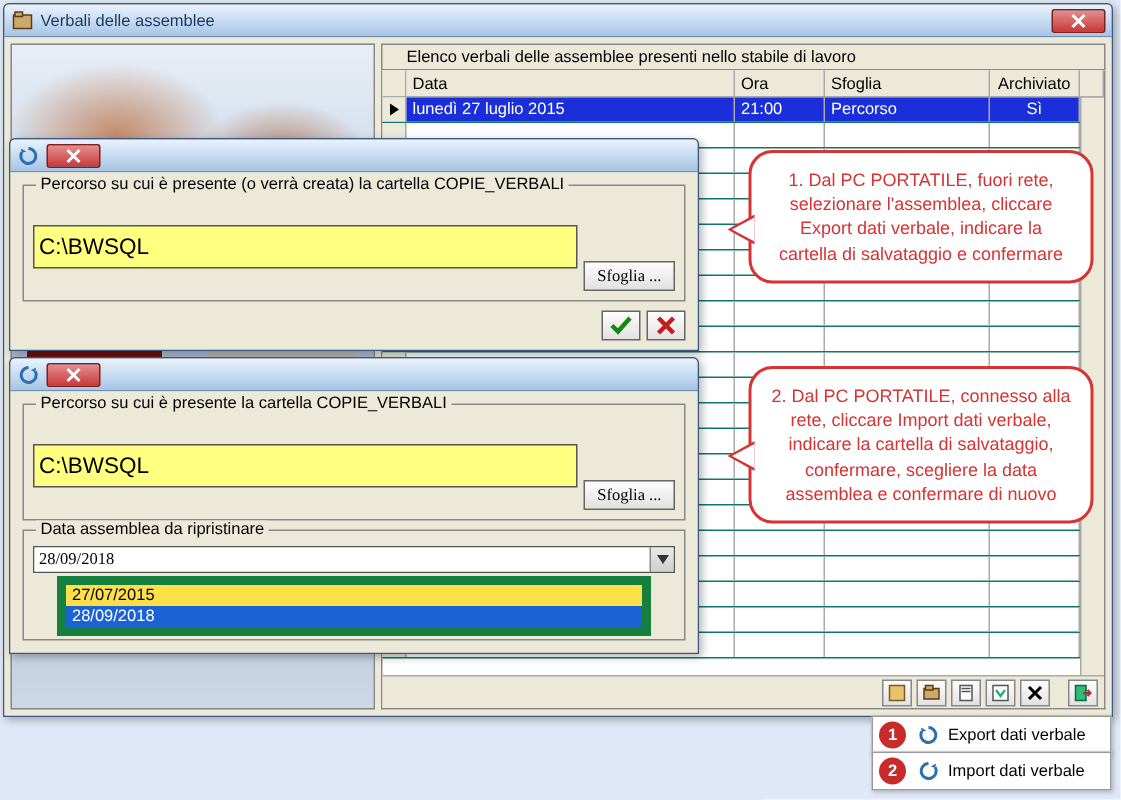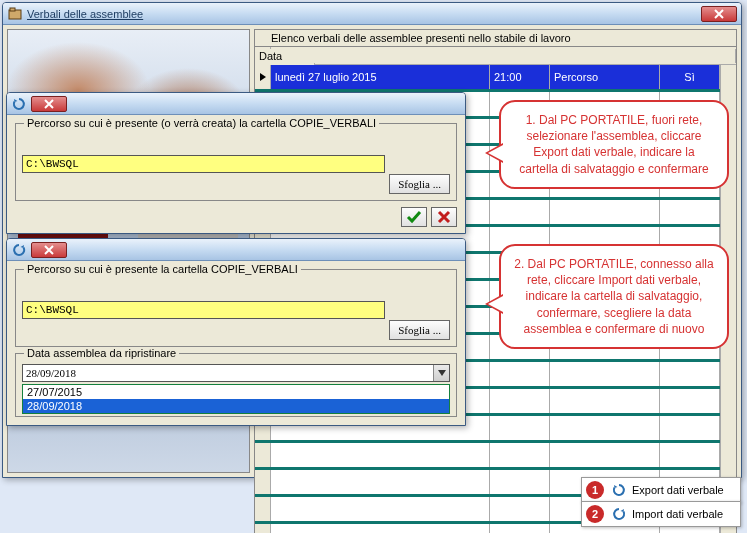--- a/index.html
+++ b/index.html
@@ -31,21 +31,20 @@
   }
   .titlebar .icon {
     width: 16px; height: 16px;
     margin-right: 4px;
     display: inline-flex; align-items: center; justify-content: center;
   }
   .titlebar .title {
     flex: 1;
     color: #1b3a5f;
     font-size: 11px;
-    text-decoration: underline;
   }
   .titlebar .close-btn {
     width: 36px; height: 16px;
     background: linear-gradient(to bottom, #e48e8e, #c93a3a);
     border: 1px solid #7a2020;
     border-radius: 2px;
     display: inline-flex; align-items: center; justify-content: center;
     color: #fff; font-weight: bold;
     font-size: 10px;
     cursor: pointer;
@@ -110,38 +109,37 @@
     background: #fff;
     font-size: 11px;
     display: flex;
     flex-direction: column;
   }
   .grid-header {
     display: flex;
     background: #ece9d8;
     border-bottom: 1px solid #aaa;
     height: 18px;
-    flex-direction: column;
   }
   .grid-header .cell, .grid-row .cell {
     border-right: 1px solid #aaa;
     padding: 1px 4px;
     display: flex; align-items: center;
   }
   .grid-header .cell { background: #ece9d8; }
   .col-marker { width: 16px; padding:0; }
   .col-data { flex: 1; }
   .col-ora { width: 60px; }
   .col-gest { width: 110px; }
   .col-arch { width: 60px; justify-content: center; }
   .col-scroll { width: 16px; border-right:none; }
   .grid-rows { flex:1; position: relative; }
   .grid-row {
-    display: flex; height: 27px;
-    border-bottom: 3px solid #0f766e;
+    display: flex; height: 17px;
+    border-bottom: 1px solid #0f766e;
   }
   .grid-row.selected .cell { background: #1a2fd9; color: #fff; }
   .grid-row .col-marker { background:#ece9d8; border-right:1px solid #aaa; display:flex;align-items:center;justify-content:center; }
   .grid-row.selected .col-marker { background:#ece9d8; color:#000; }
   .triangle-right {
     width:0; height:0;
     border-top:4px solid transparent;
     border-bottom:4px solid transparent;
     border-left:6px solid #000;
   }
@@ -175,24 +173,24 @@
     background:#ece9d8;
   }
   .groupbox .legend {
     position: absolute; top:-7px; left:8px;
     background:#ece9d8;
     padding: 0 3px;
     font-size: 11px;
   }
   .row { display:flex; gap:4px; align-items:center; }
   input.path {
-    flex:1; height:18px;
+    flex:1; height:29px;
     background:#ffff80;
     border:1px solid #555; padding:0 3px;
-    font-family: Liberation Mono, monospace; font-size:11px;
+    font-family: Liberation Sans, sans-serif; font-size:15px;
   }
   button.browse {
     height:20px; padding:0 8px;
     border:1px solid #666; background:linear-gradient(#fdfdfd,#e1e1e1);
     font-family: Tahoma; font-size:11px; cursor:pointer;margin-top:40px;
   }
   .btnbar { display:flex; justify-content:flex-end; gap:4px; margin-top:6px; padding:0 6px 4px; }
   .iconbtn {
     width:26px; height:20px;
     border:1px solid #666; background:linear-gradient(#fdfdfd,#e1e1e1);
@@ -249,23 +247,23 @@
     display:inline-flex;align-items:center;justify-content:center;
     font-size:11px;font-weight:bold;
     margin-right:2px;
   }
 
   
   .export-window { left:6px; top:92px; width:460px; z-index:20; }
   .import-window { left:6px; top:238px; width:460px; z-index:20; }
 
   .combo-open {
-    margin: 2px 0 0;
-    border:1px solid #15803d;
-    background:#ffffff;
+    margin: 2px 16px 0;
+    border:6px solid #15803d;
+    background:#fde047;
   }
   .combo-sel {
     display:flex; border:1px solid #555; height:18px; background:#fff;
   }
   .combo-sel input {
     flex:1; border:none; padding:0 3px; font-family:Tahoma;font-size:11px;
   }
   .combo-sel .arrow {
     width:16px; background:linear-gradient(#eaeaea,#cfcfcf);
     border-left:1px solid #888;

